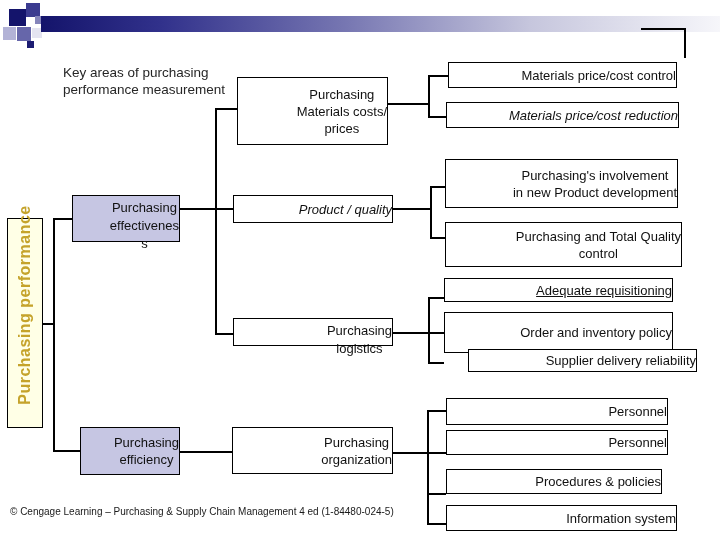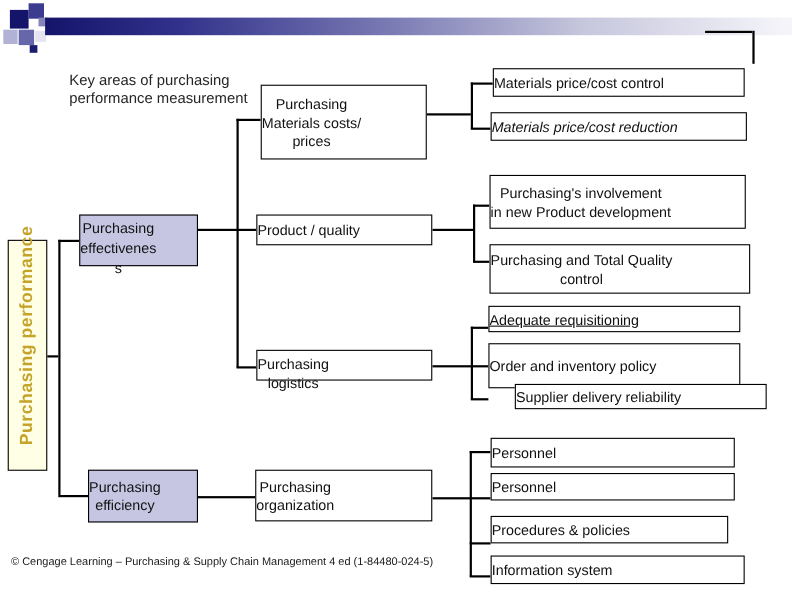--- a/index.html
+++ b/index.html
@@ -13,21 +13,21 @@
     position:absolute; left:41px; top:16px; width:679px; height:16px;
     background:linear-gradient(to right,#14146b 0%,#32328c 18%,#7777b2 45%,#c6c6dd 72%,#f6f6fa 100%);
   }
   .title {
     position:absolute; left:63px; top:64px; width:180px;
     font-size:13.5px; line-height:17px; color:#262626;
   }
   
   .box {
     position:absolute; border:1.5px solid #000; background:#fff;
-    display:flex; align-items:center; justify-content:flex-start;
+    display:flex; align-items:center; justify-content:flex-end;
     font-size:13px; line-height:17px; text-align:center;
     white-space:pre-line; box-sizing:border-box; overflow:visible;
   }
   .box.fill { background:var(--box-lavender,#c6c6e3); }
   .box.overflow-text { align-items:flex-start; }
   .box.overflow-text .txt { padding-top:3px; line-height:18px; }
   .txt { display:block; }
   
   .hl { position:absolute; height:1.5px; background:#000; }
   .vl { position:absolute; width:1.5px; background:#000; }
@@ -102,21 +102,21 @@
   <div class="box fill" style="left:80px;top:427px;width:100px;height:48px;">
     <span class="txt">Purchasing
 efficiency</span>
   </div>
 
   <div class="box" style="left:237px;top:77px;width:151px;height:68px;">
     <span class="txt">Purchasing
 Materials costs/
 prices</span>
   </div>
-  <div class="box" style="left:233px;top:195px;width:160px;height:28px;">
+  <div class="box" style="left:233px;top:195px;width:160px;height:28px;font-style:italic;">
     <span class="txt">Product / quality</span>
   </div>
   <div class="box overflow-text" style="left:233px;top:318px;width:160px;height:28px;">
     <span class="txt">Purchasing
 logistics</span>
   </div>
   <div class="box" style="left:232px;top:427px;width:161px;height:47px;">
     <span class="txt">Purchasing
 organization</span>
   </div>

